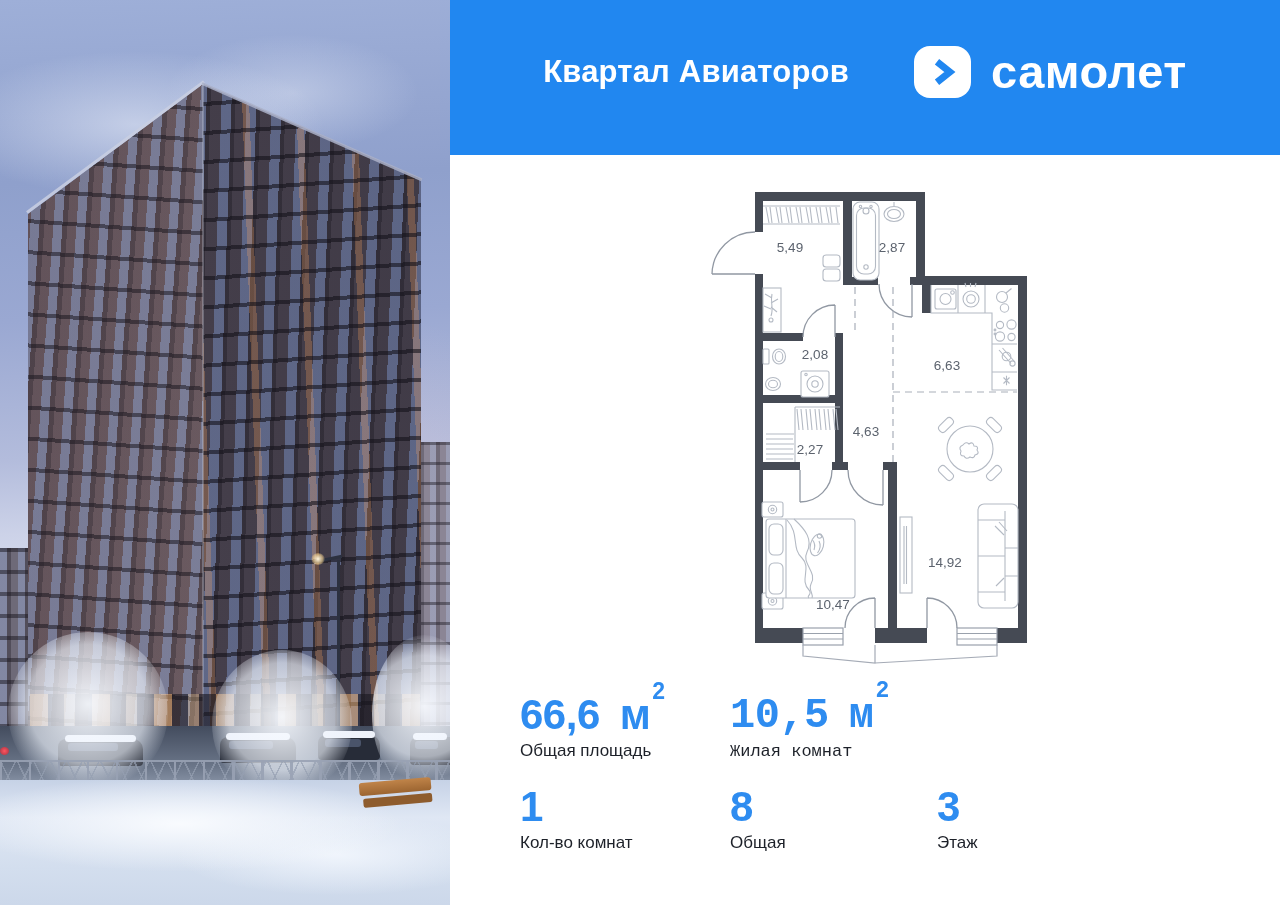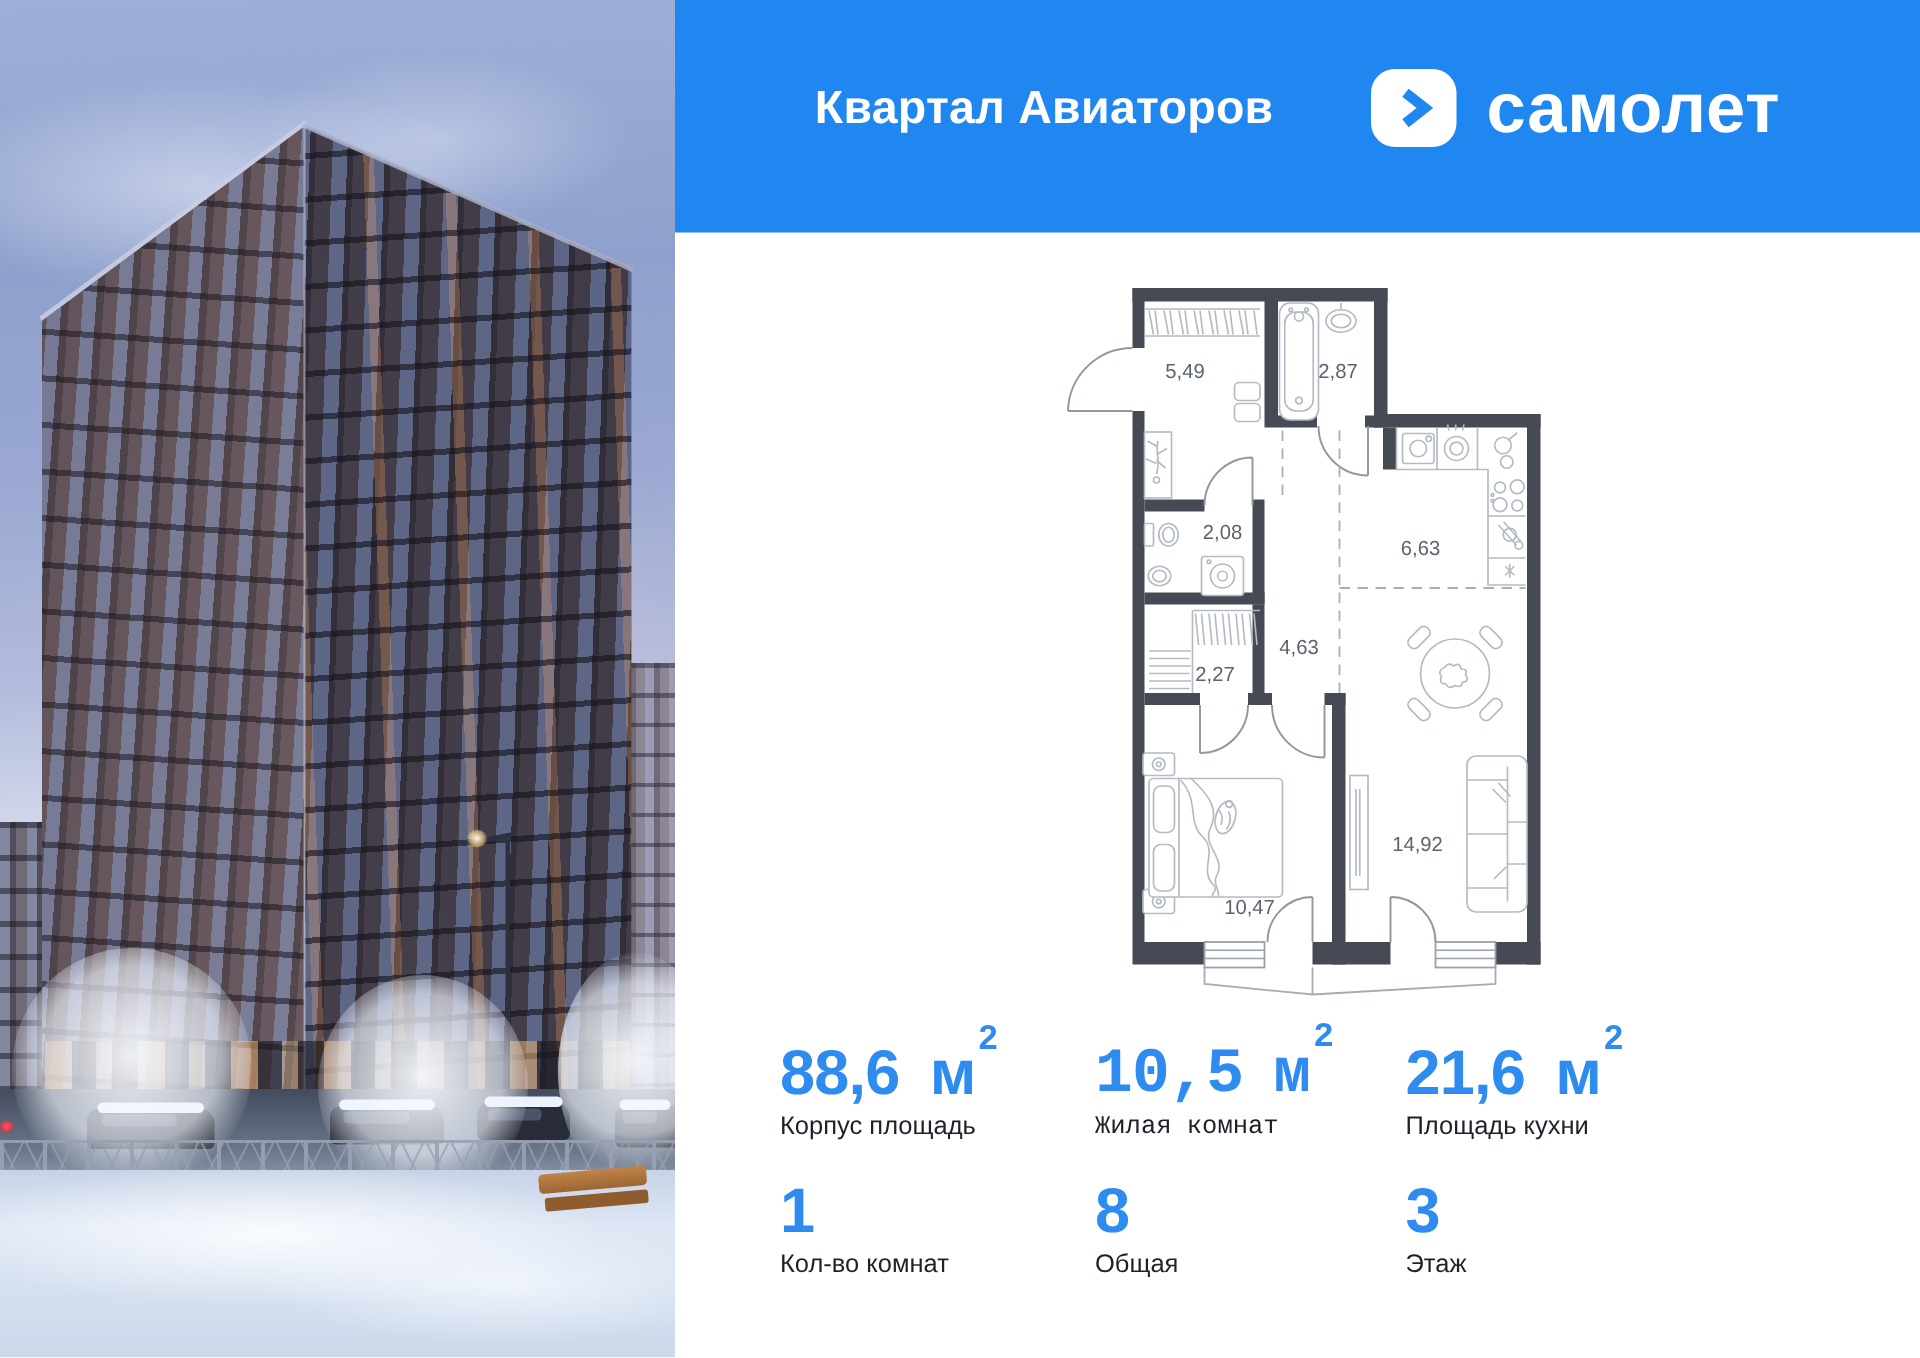--- a/index.html
+++ b/index.html
@@ -297,31 +297,27 @@
         <text x="815" y="359">2,08</text>
         <text x="947" y="370">6,63</text>
         <text x="866" y="436">4,63</text>
         <text x="810" y="454">2,27</text>
         <text x="833" y="609">10,47</text>
         <text x="945" y="567">14,92</text>
       </g>
     </svg>
 
     <div class="stat s1">
-      <div class="num-row"><span>88,6</span><span class="unit"><span>м</span><sup class="u-sup">2</sup></span></div>
-      <div class="stat-label">Корпус площадь</div>
+      <div class="num-row"><span>66,6</span><span class="unit"><span>м</span><sup class="u-sup">2</sup></span></div>
+      <div class="stat-label">Общая площадь</div>
     </div>
     <div class="stat s2">
       <div class="num-row"><span>10,5</span><span class="unit"><span>м</span><sup class="u-sup">2</sup></span></div>
       <div class="stat-label">Жилая комнат</div>
     </div>
-    <div class="stat s3">
-      <div class="num-row"><span>21,6</span><span class="unit"><span>м</span><sup class="u-sup">2</sup></span></div>
-      <div class="stat-label">Площадь кухни</div>
-    </div>
     <div class="stat s4">
       <div class="num-row">1</div>
       <div class="stat-label">Кол-во комнат</div>
     </div>
     <div class="stat s5">
       <div class="num-row">8</div>
       <div class="stat-label">Общая</div>
     </div>
     <div class="stat s6">
       <div class="num-row">3</div>

